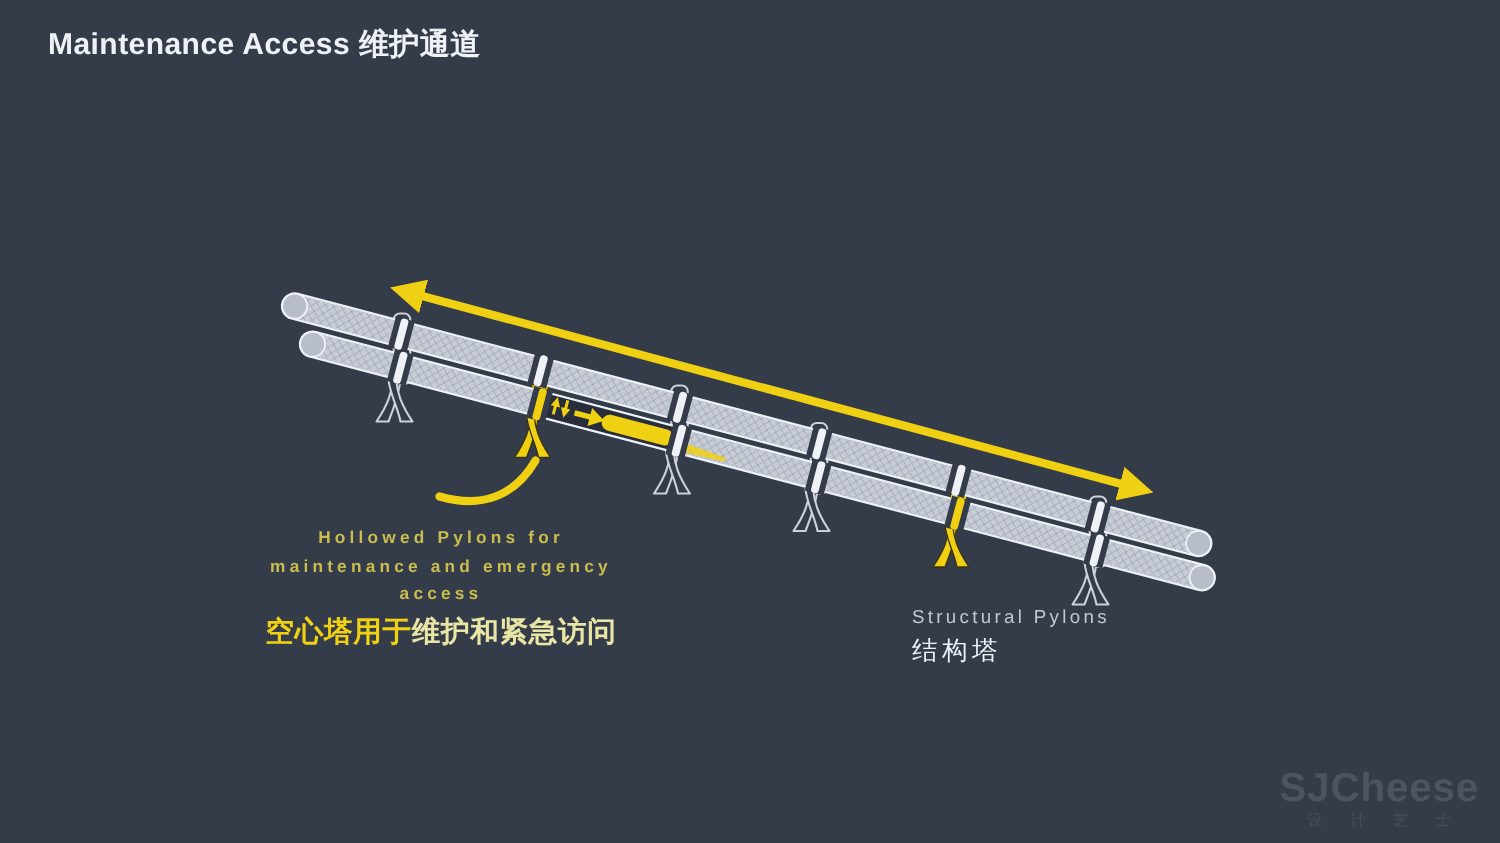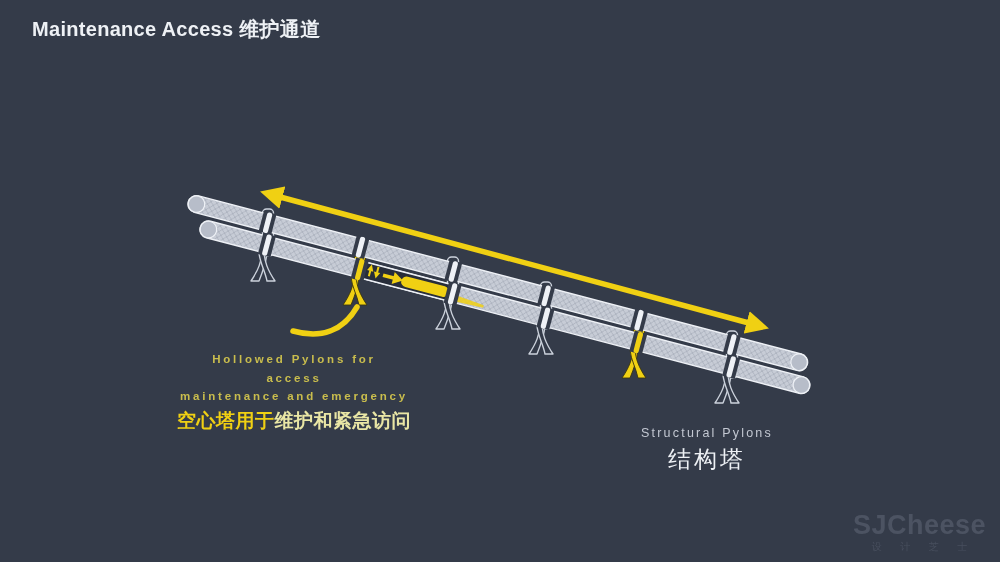--- a/index.html
+++ b/index.html
@@ -23,29 +23,29 @@
   .hl-en{
     color:var(--label-yellow,#c9bd4d);
     font-size:11.5px;letter-spacing:2.8px;line-height:18.5px;font-weight:700;
   }
   .hl-zh{
     margin-top:2px;font-size:19px;font-weight:bold;letter-spacing:.5px;white-space:nowrap;
   }
   .hl-zh .hi{color:var(--accent-yellow,#f0d01d);}
   .hl-zh .rest{color:var(--label-yellow-pale,#e9e6a5);}
   .structural-label{
-    position:absolute;left:608px;top:426px;width:198px;text-align:center;
+    position:absolute;left:608px;top:404px;width:198px;text-align:left;
   }
   .sl-en{
     color:var(--structure-gray,#c3c8d2);
     font-size:12.5px;letter-spacing:2.2px;font-weight:400;
   }
   .sl-zh{
     color:var(--title-text,#eef1f5);
-    font-size:23px;margin-top:4px;letter-spacing:3px;
+    font-size:17px;margin-top:4px;letter-spacing:3px;
   }
   .watermark{position:absolute;right:14px;bottom:8px;text-align:center;}
   .wm-brand{
     font-size:27px;font-weight:bold;line-height:28px;
     color:var(--watermark-gray,#4c5362);letter-spacing:.5px;
   }
   .wm-zh{
     font-size:10px;color:var(--watermark-gray,#4c5362);opacity:.8;
     letter-spacing:18.5px;margin-right:-18.5px;margin-top:1px;
   }
@@ -169,22 +169,22 @@
 
     <line class="span-arrow" x1="269" y1="194" x2="760" y2="326" marker-start="url(#ah)" marker-end="url(#ah)"></line>
 
     <path class="leader" d="M 293 331 C 321 339 343 331 357 307"></path>
   </svg>
 
   <div class="slide-title">Maintenance Access 维护通道</div>
 
   <div class="hollowed-label">
     <div class="hl-en">Hollowed Pylons for</div>
+    <div class="hl-en">maintenance and emergency</div>
     <div class="hl-en">access</div>
-    <div class="hl-en">maintenance and emergency</div>
     <div class="hl-zh"><span class="hi">空心塔用于</span><span class="rest">维护和紧急访问</span></div>
   </div>
 
   <div class="structural-label">
     <div class="sl-en">Structural Pylons</div>
     <div class="sl-zh">结构塔</div>
   </div>
 
   <div class="watermark">
     <div class="wm-brand">SJCheese</div>

